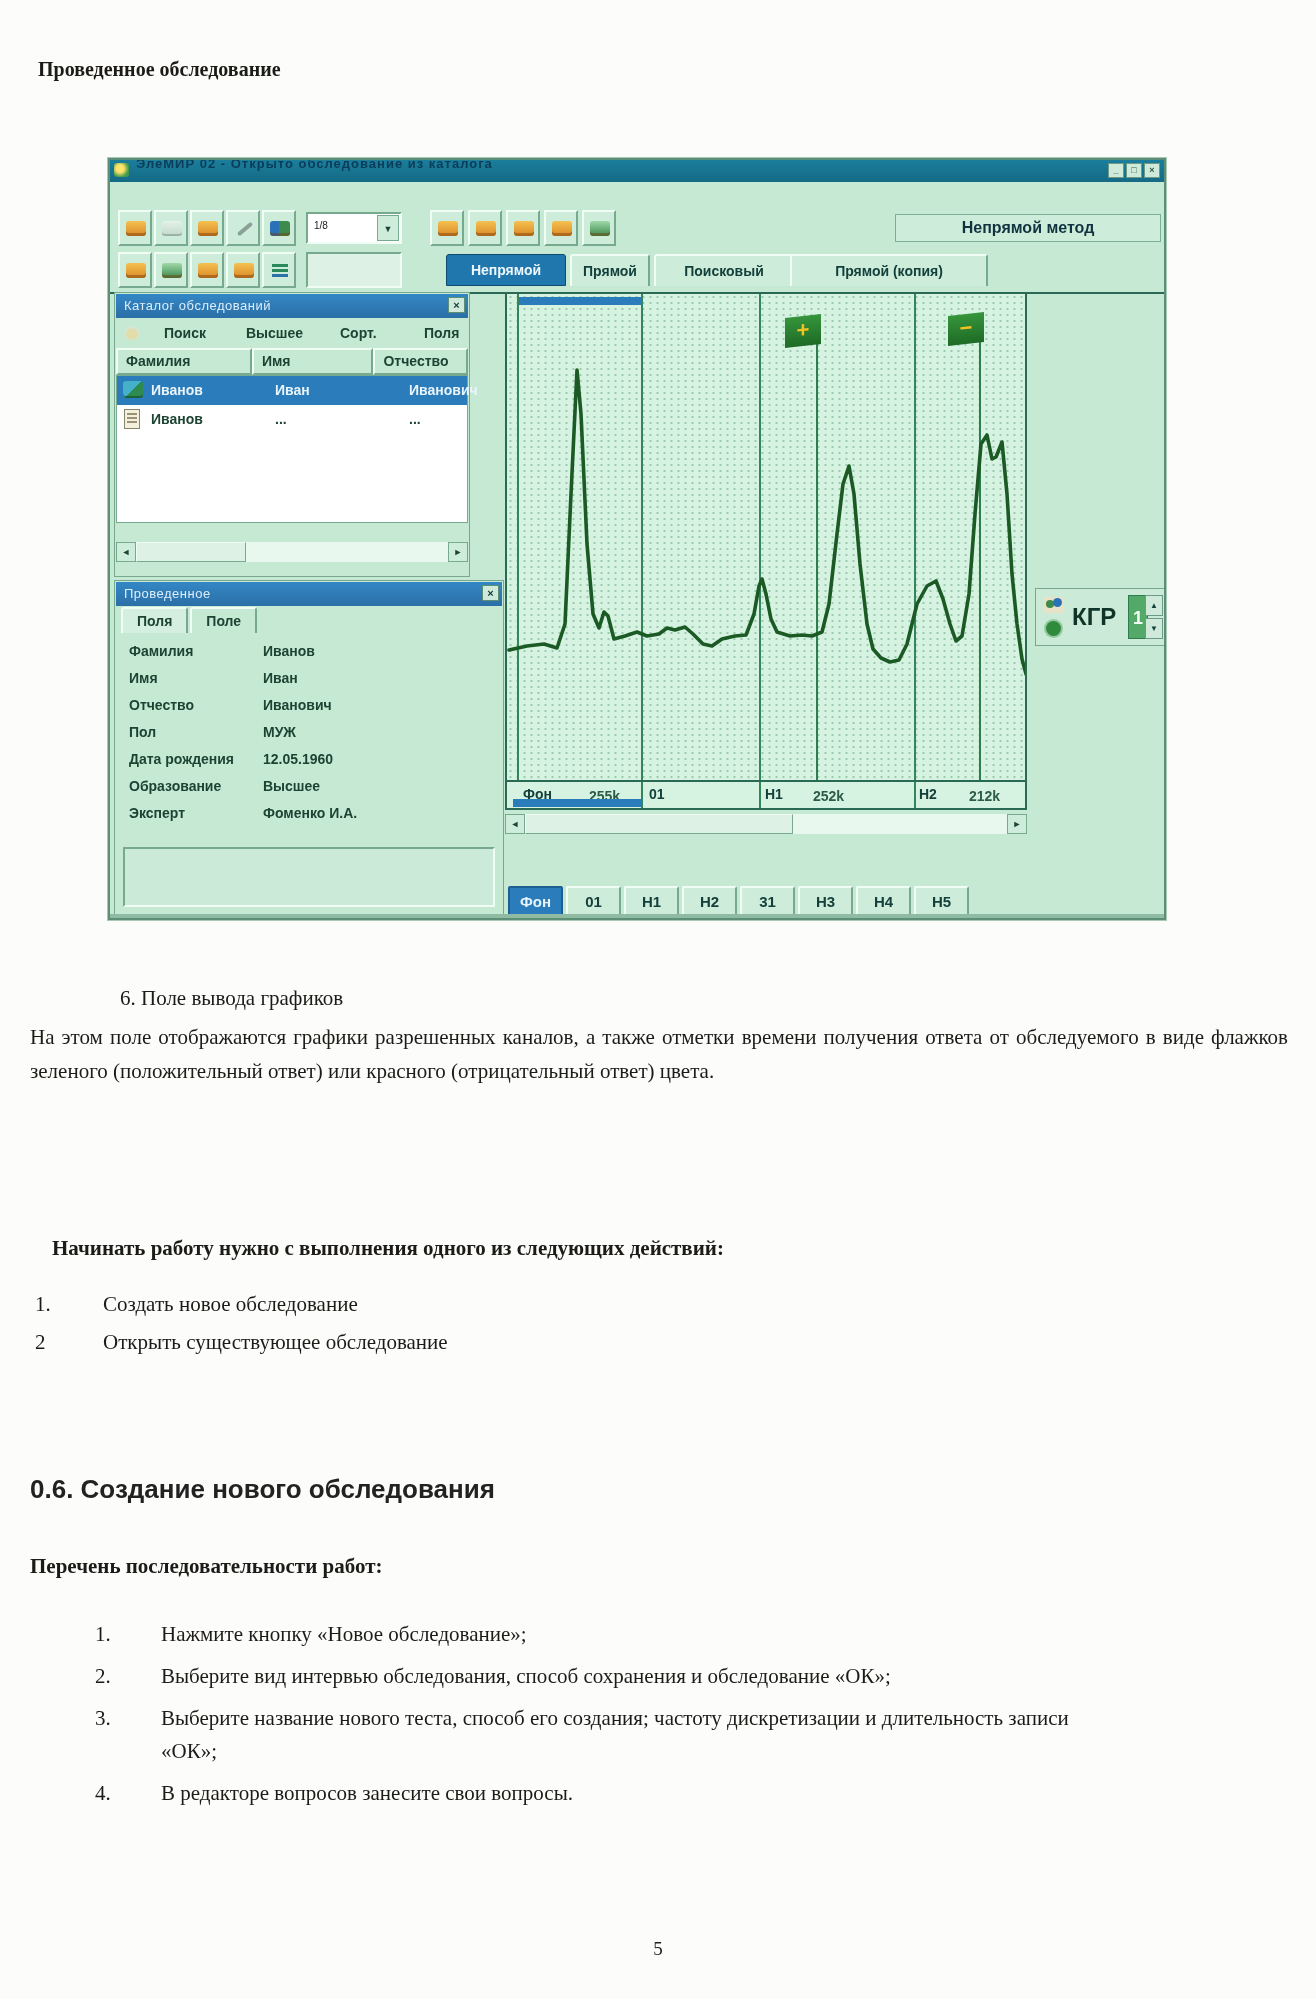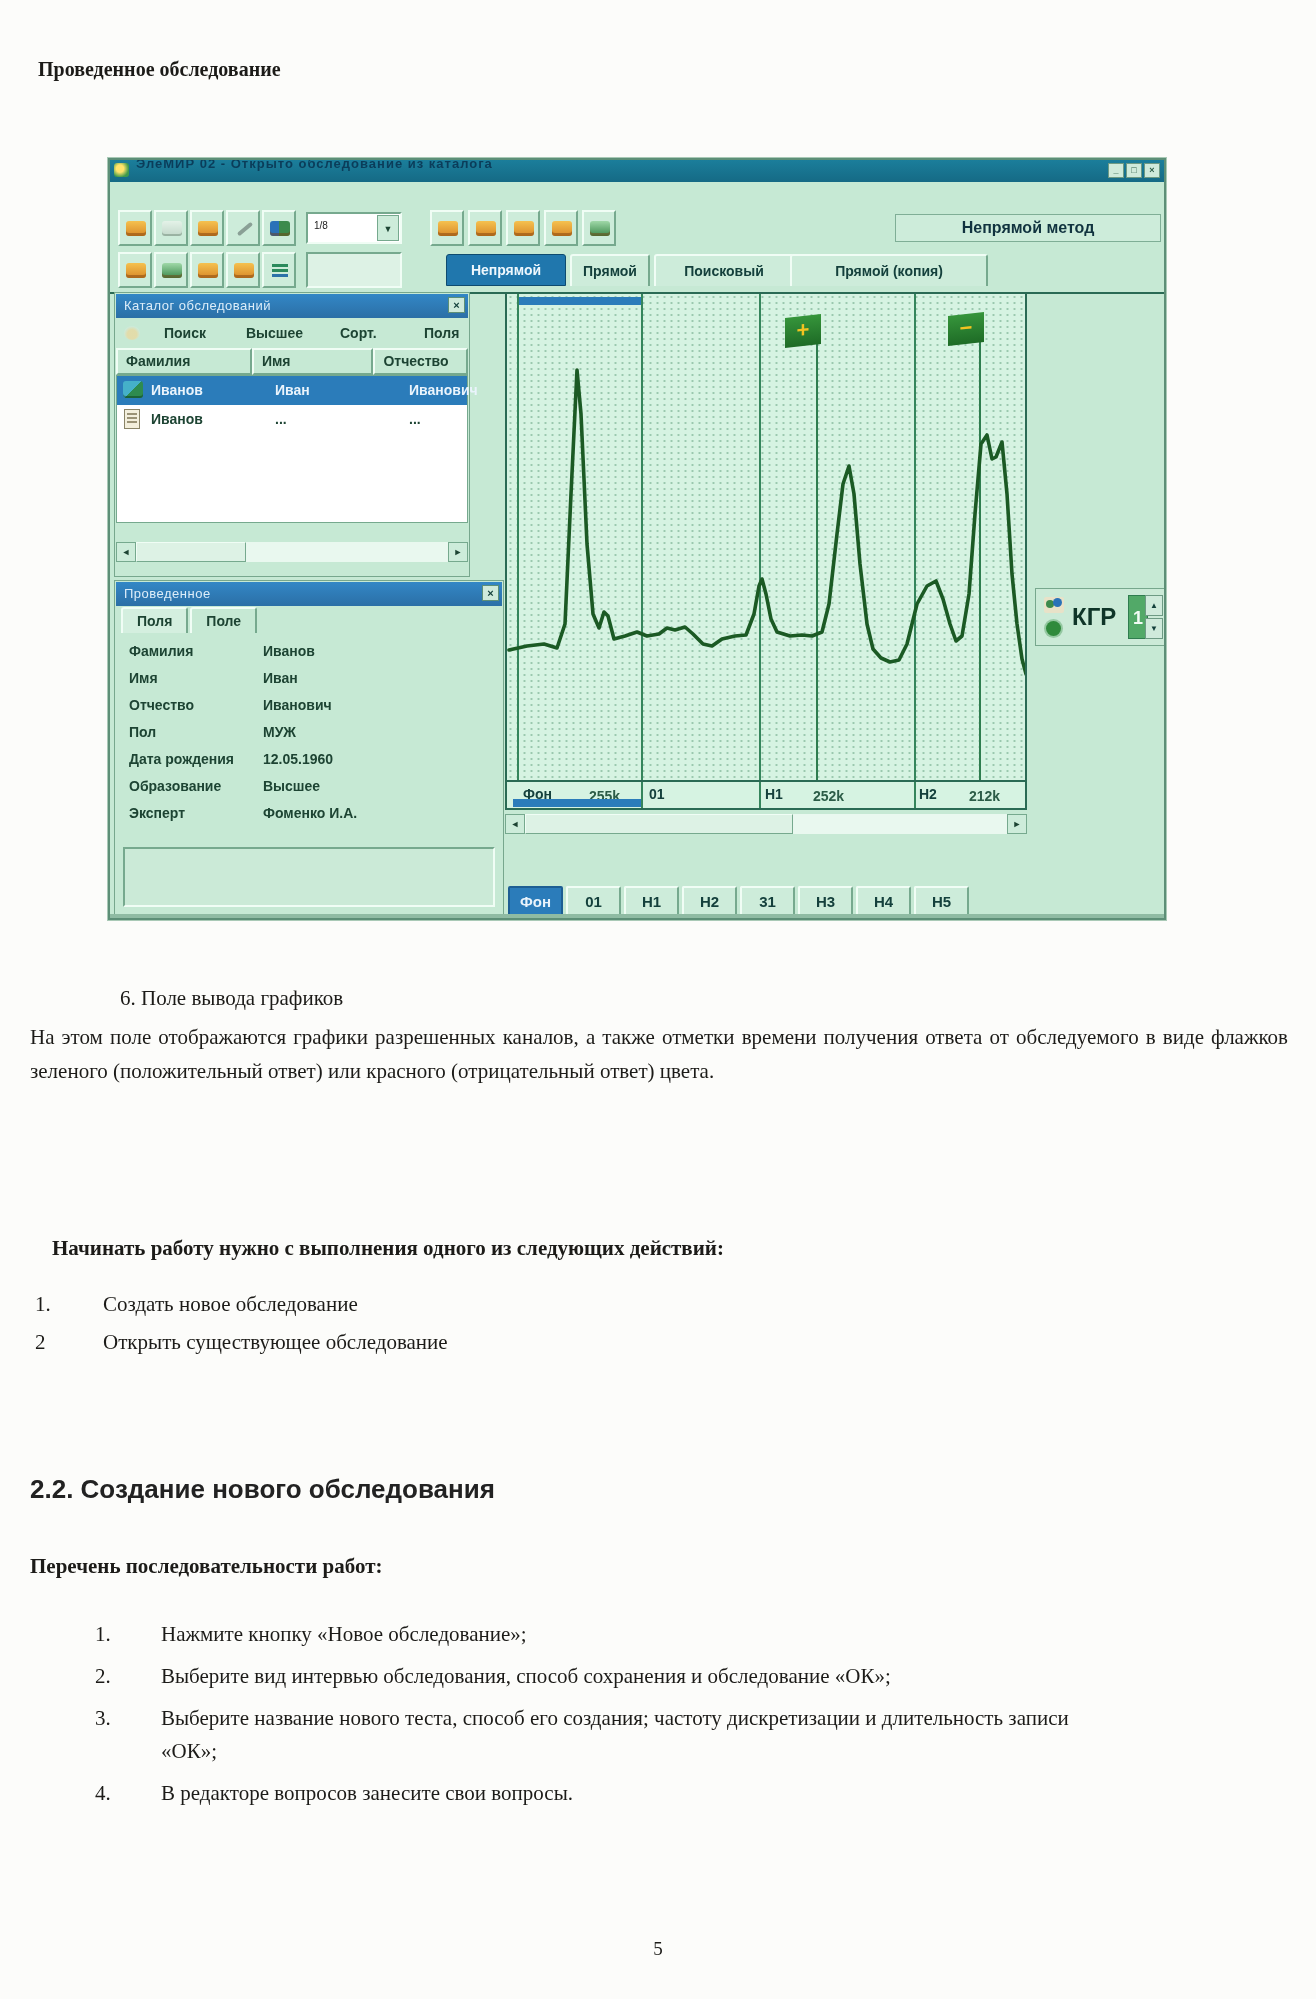--- a/index.html
+++ b/index.html
@@ -400,21 +400,21 @@
   <div class="row">
     <span class="num">1.</span>
     <span>Создать новое обследование</span>
   </div>
   <div class="row">
     <span class="num">2</span>
     <span>Открыть существующее обследование</span>
   </div>
 </div>
 
-<div class="abs sec-head">2.2. Создание нового обследования</div>
+<div class="abs sec-head">0.6. Создание нового обследования</div>
 <div class="abs steps-head">Перечень последовательности работ:</div>
 <div class="abs steps">
   <div class="row">
     <span class="num">1.</span>
     <span class="txt">Нажмите кнопку «Новое обследование»;</span>
   </div>
   <div class="row">
     <span class="num">2.</span>
     <span class="txt">Выберите вид интервью обследования, способ сохранения и обследование «ОК»;</span>
   </div>

